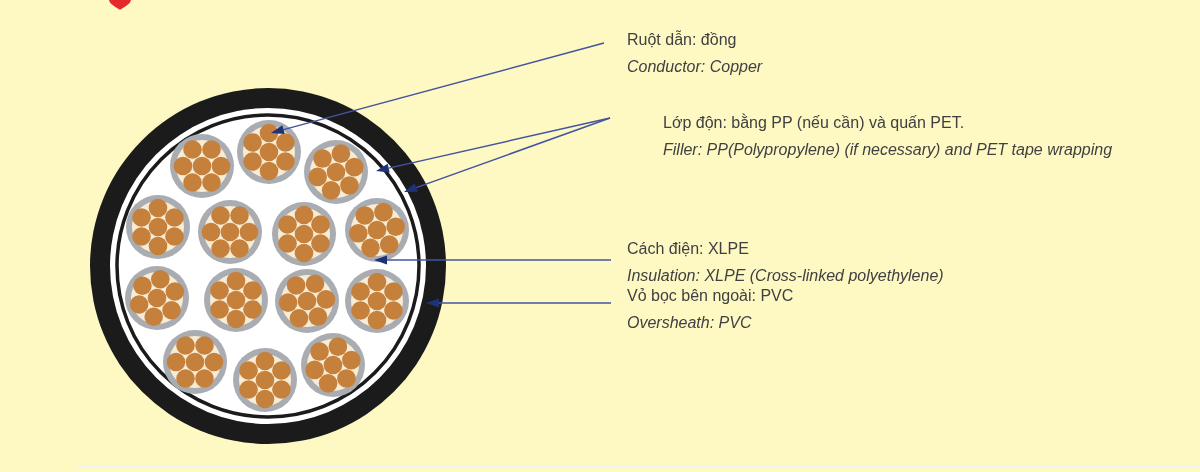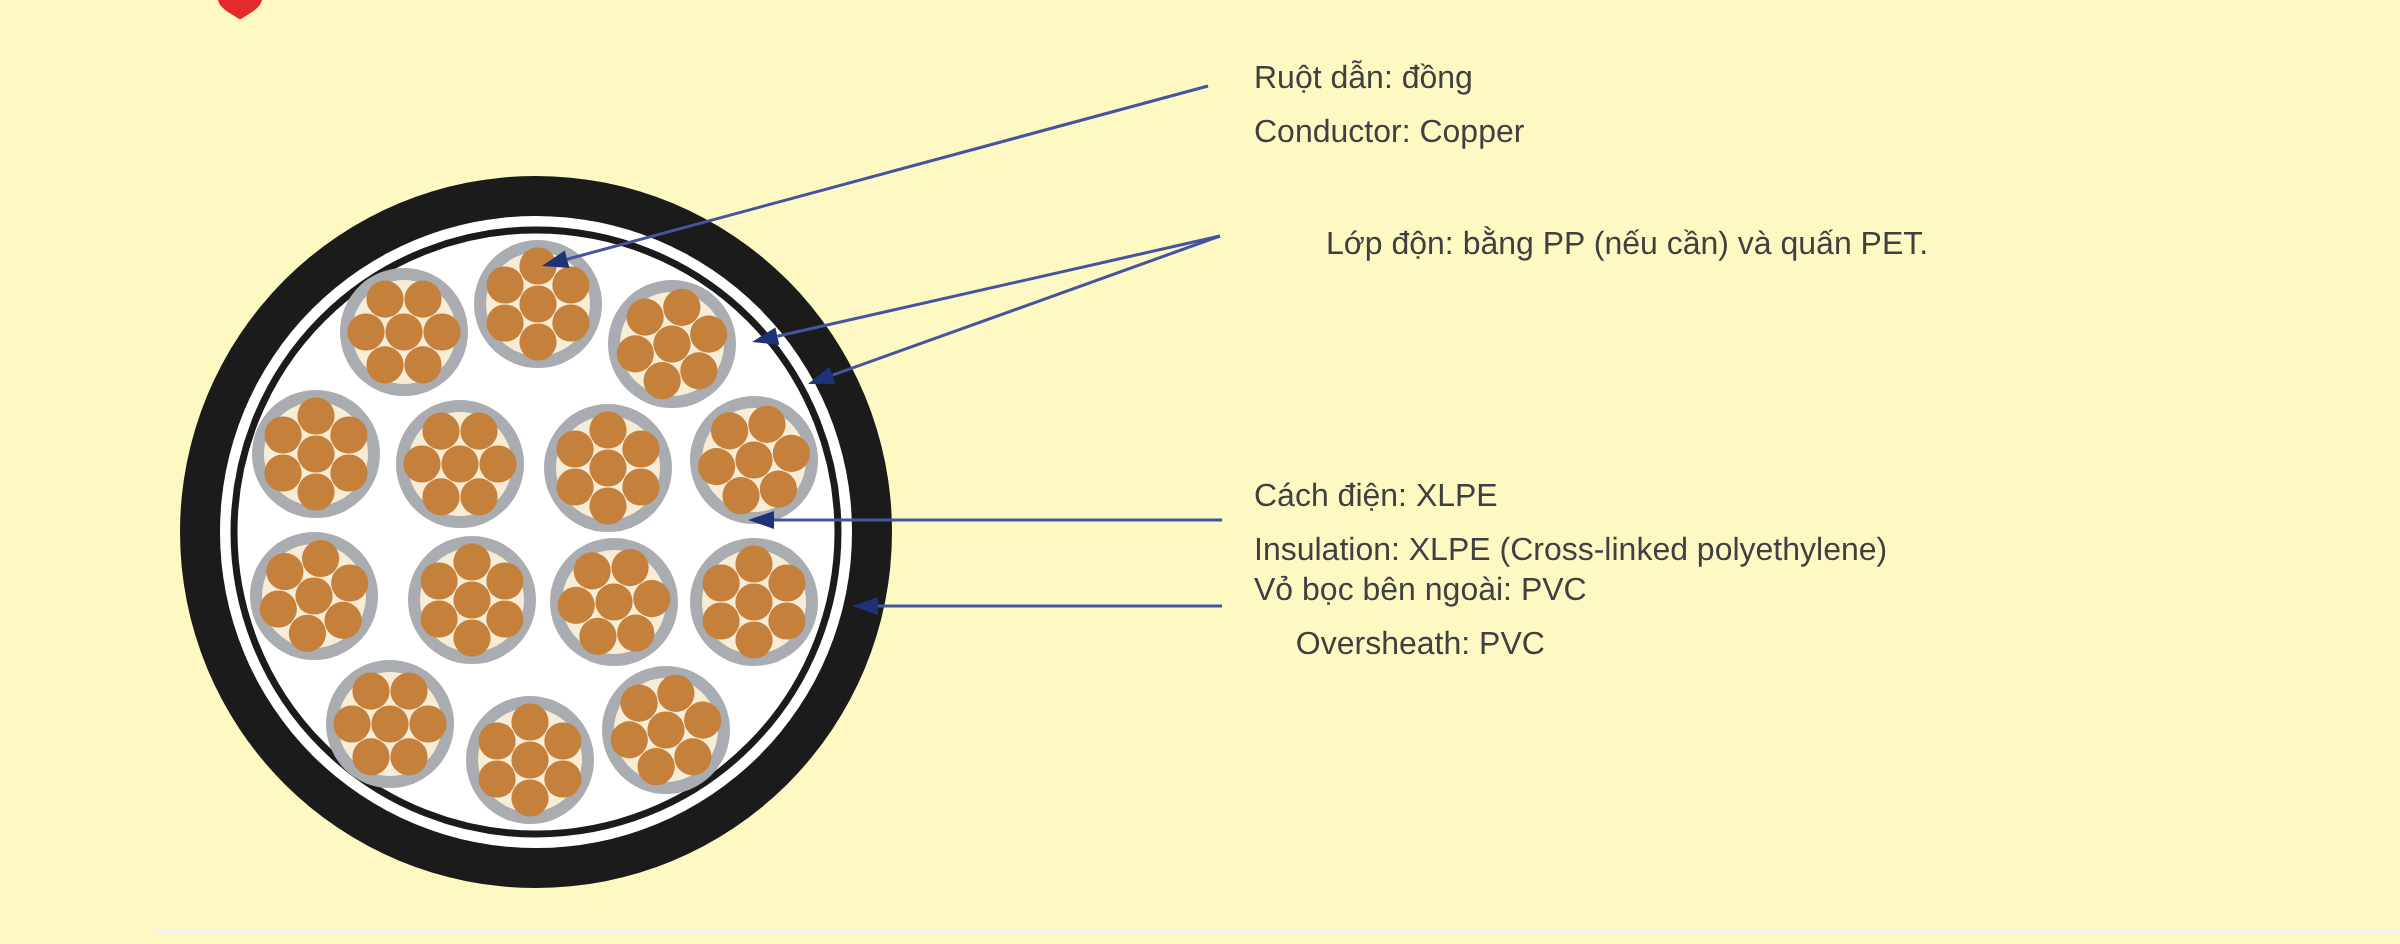--- a/index.html
+++ b/index.html
@@ -12,21 +12,21 @@
     font-family:"Liberation Sans", sans-serif;
   }
   #diagram{position:absolute;left:0;top:0;}
   .label{
     position:absolute;
     color:#404042;
     font-size:16px;
     line-height:23px;
     white-space:nowrap;
   }
-  .label .en{margin-top:4px;text-align:center;}
+  .label .en{font-style:italic;margin-top:4px;}
   .l1{left:627px;top:28px;}
   .l2{left:627px;top:111px;margin-left:36px;}
   .l3{left:627px;top:237px;}
   .l4{left:627px;top:284px;}
   .bottom-divider{
     position:absolute;
     left:78px;
     top:465px;
     width:1122px;
     height:2px;
@@ -219,20 +219,21 @@
       </g>
     </svg>
 
   <div class="label l1">
     <div class="vi">Ruột dẫn: đồng</div>
     <div class="en">Conductor: Copper</div>
   </div>
 
   <div class="label l2">
     <div class="vi">Lớp độn: bằng PP (nếu cần) và quấn PET.</div>
+    <div class="en">Filler: PP(Polypropylene) (if necessary) and PET tape wrapping</div>
   </div>
 
   <div class="label l4">
     <div class="vi">Vỏ bọc bên ngoài: PVC</div>
     <div class="en">Oversheath: PVC</div>
   </div>
 
   <div class="label l3">
     <div class="vi">Cách điện: XLPE</div>
     <div class="en">Insulation: XLPE (Cross-linked polyethylene)</div>

